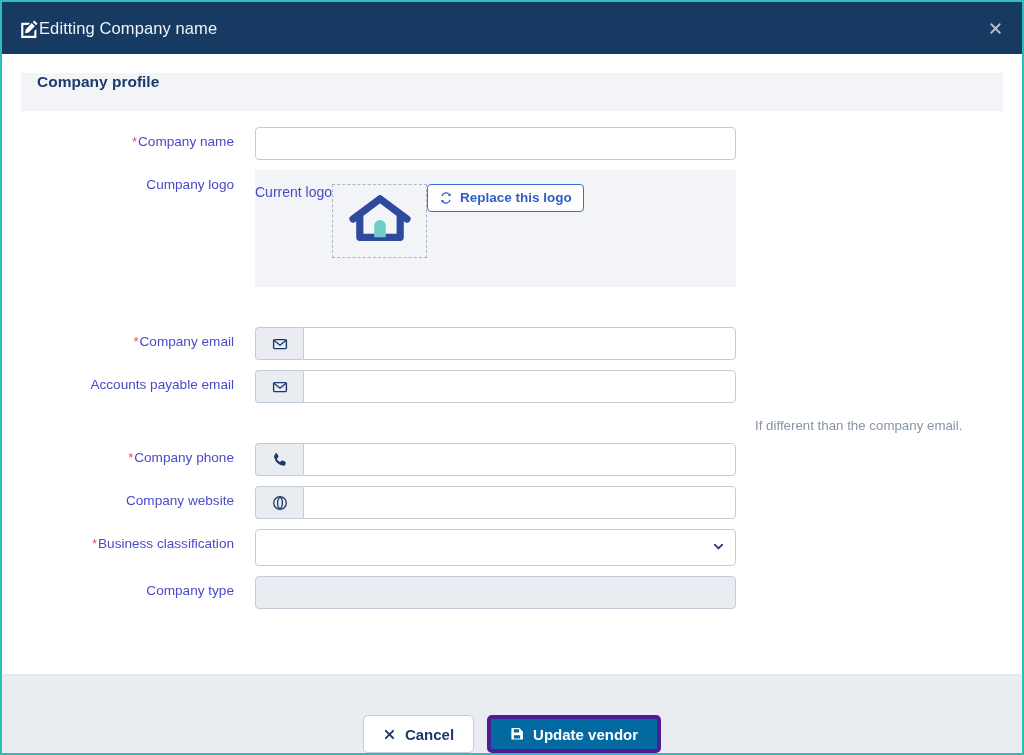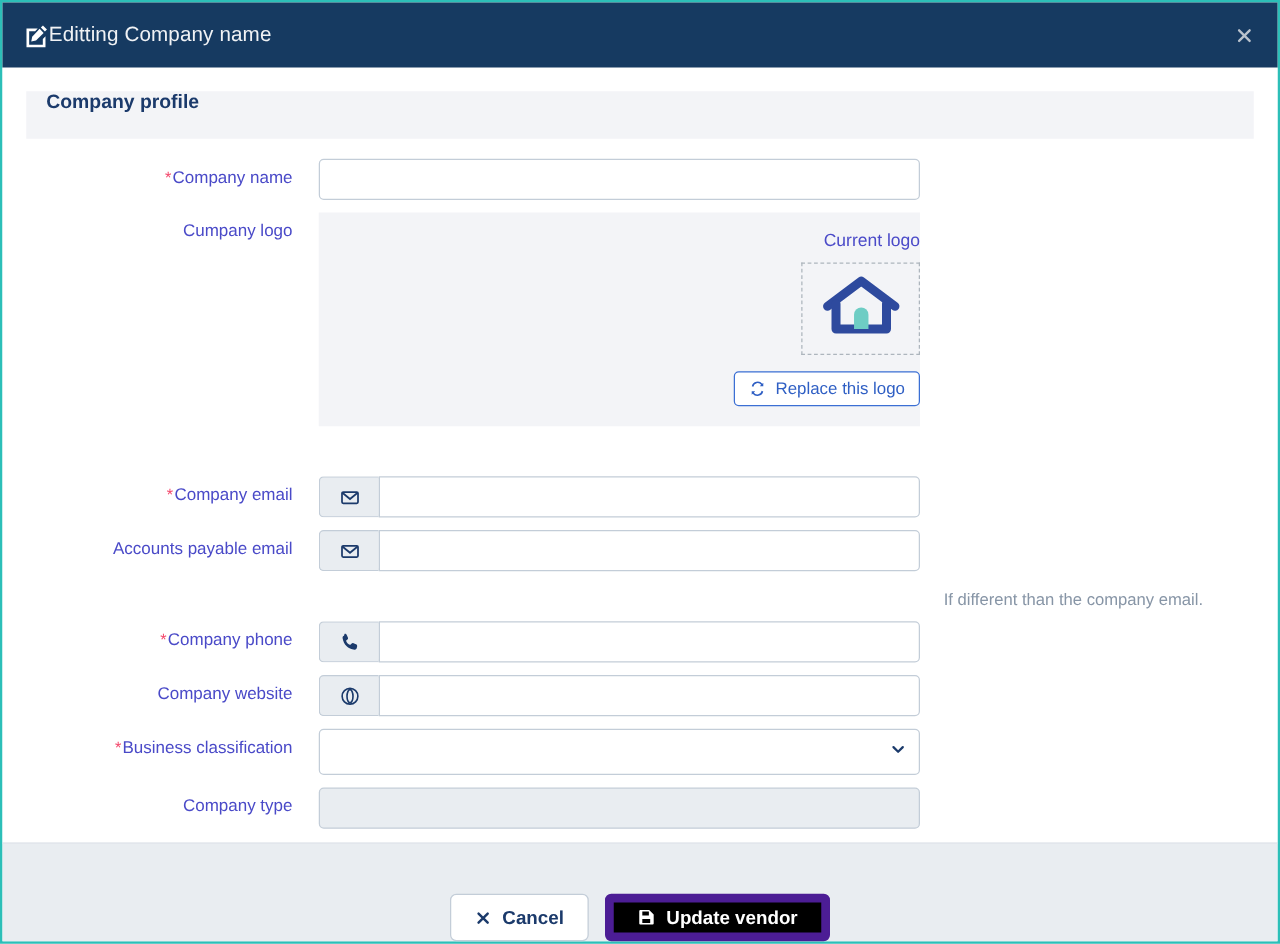--- a/index.html
+++ b/index.html
@@ -188,22 +188,22 @@
     pointer-events: none;
     color: #1b3a6b;
   }
 
   
   .logo-panel {
     width: 481px;
     background: #f3f4f7;
     padding: 14px 0 16px 0;
     display: flex;
-    flex-direction: column;
-    align-items: flex-end;
+    flex-direction: row;
+    align-items: flex-start;
   }
   .logo-caption {
     color: #4a4ac8;
     font-size: 14px;
     margin-bottom: 10px;
   }
   .logo-frame {
     width: 95px;
     height: 74px;
     border: 1.5px dashed #adb5bd;
@@ -212,21 +212,21 @@
     justify-content: center;
     margin-bottom: 13px;
     background: #f3f4f7;
   }
   .replace-btn {
     background: #ffffff;
     border: 1px solid #3b6fd4;
     border-radius: 4px;
     color: #2f5fc4;
     font-size: 13.5px;
-    font-weight: normal;
+    font-weight: bold;
     padding: 6px 11px;
     display: inline-flex;
     align-items: center;
     gap: 7px;
     cursor: pointer;
     font-family: "Liberation Sans", sans-serif;
     line-height: 1;
   }
   .replace-btn svg { display: block; }
 
@@ -257,22 +257,22 @@
     font-family: "Liberation Sans", sans-serif;
     line-height: 1;
   }
   .btn svg { display: block; }
   .btn-cancel {
     background: #ffffff;
     border: 1px solid #c3cdd8;
     color: #1b3a6b;
   }
   .btn-primary {
-    background: #000000;
-    border: 7px solid #4c1d95;
+    background: #0369a1;
+    border: 4px solid #4c1d95;
     color: #ffffff;
   }
 </style>
 </head>
 <body>
 
 <div class="modal">
 
   <div class="modal-header">
     <div class="header-left">

